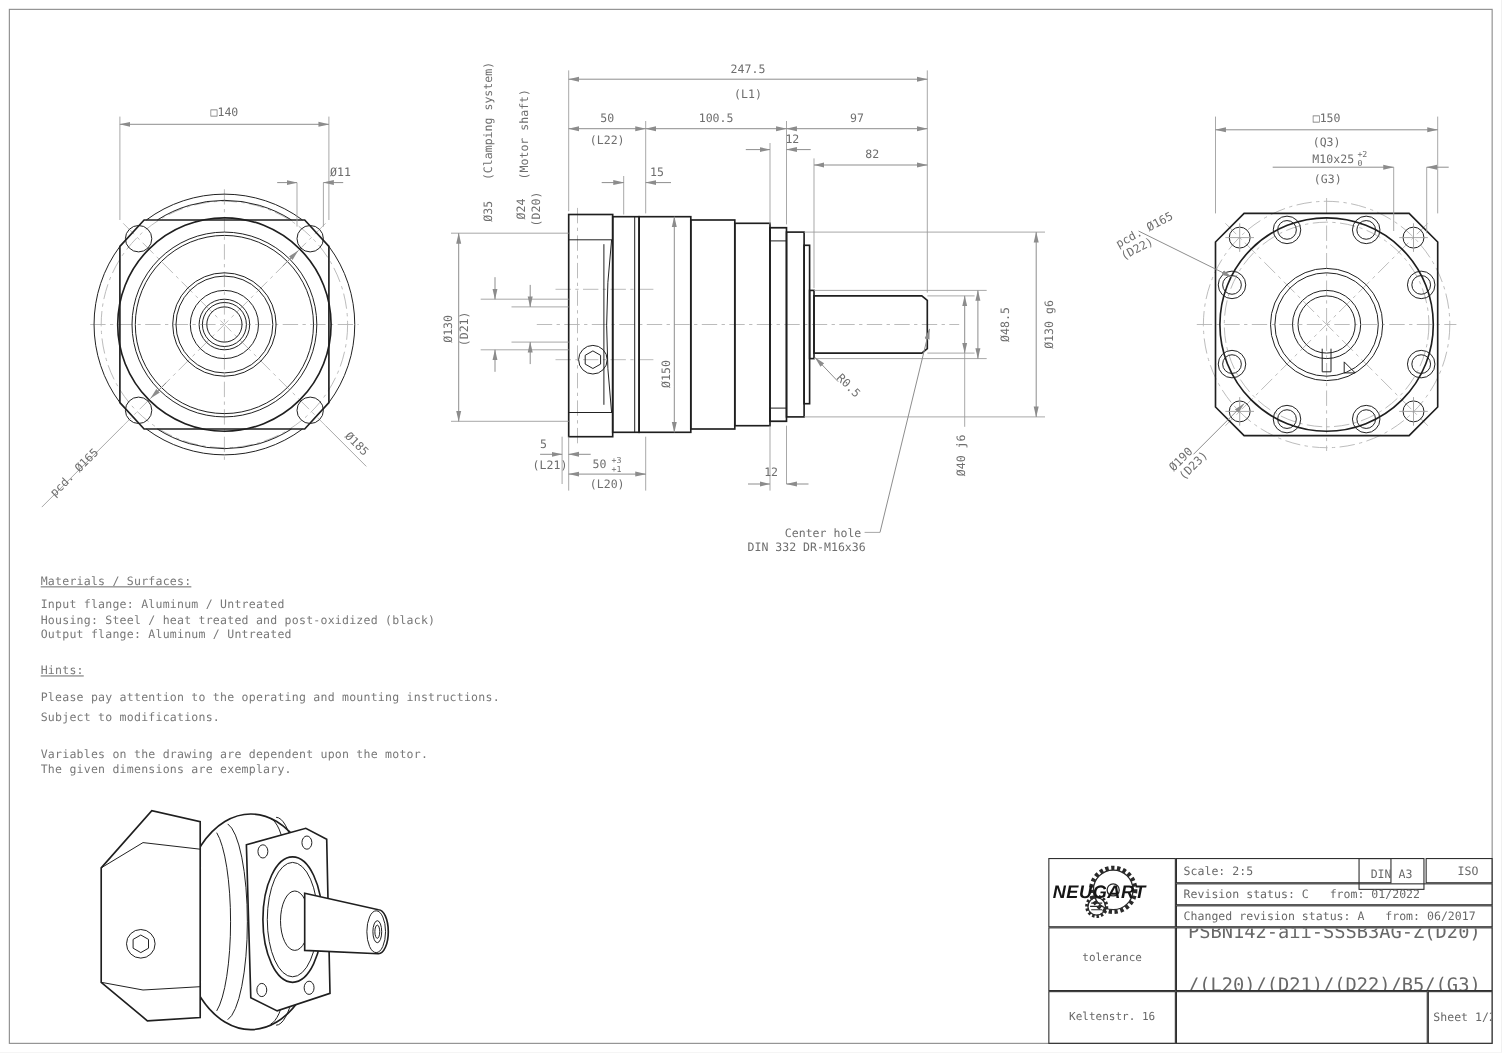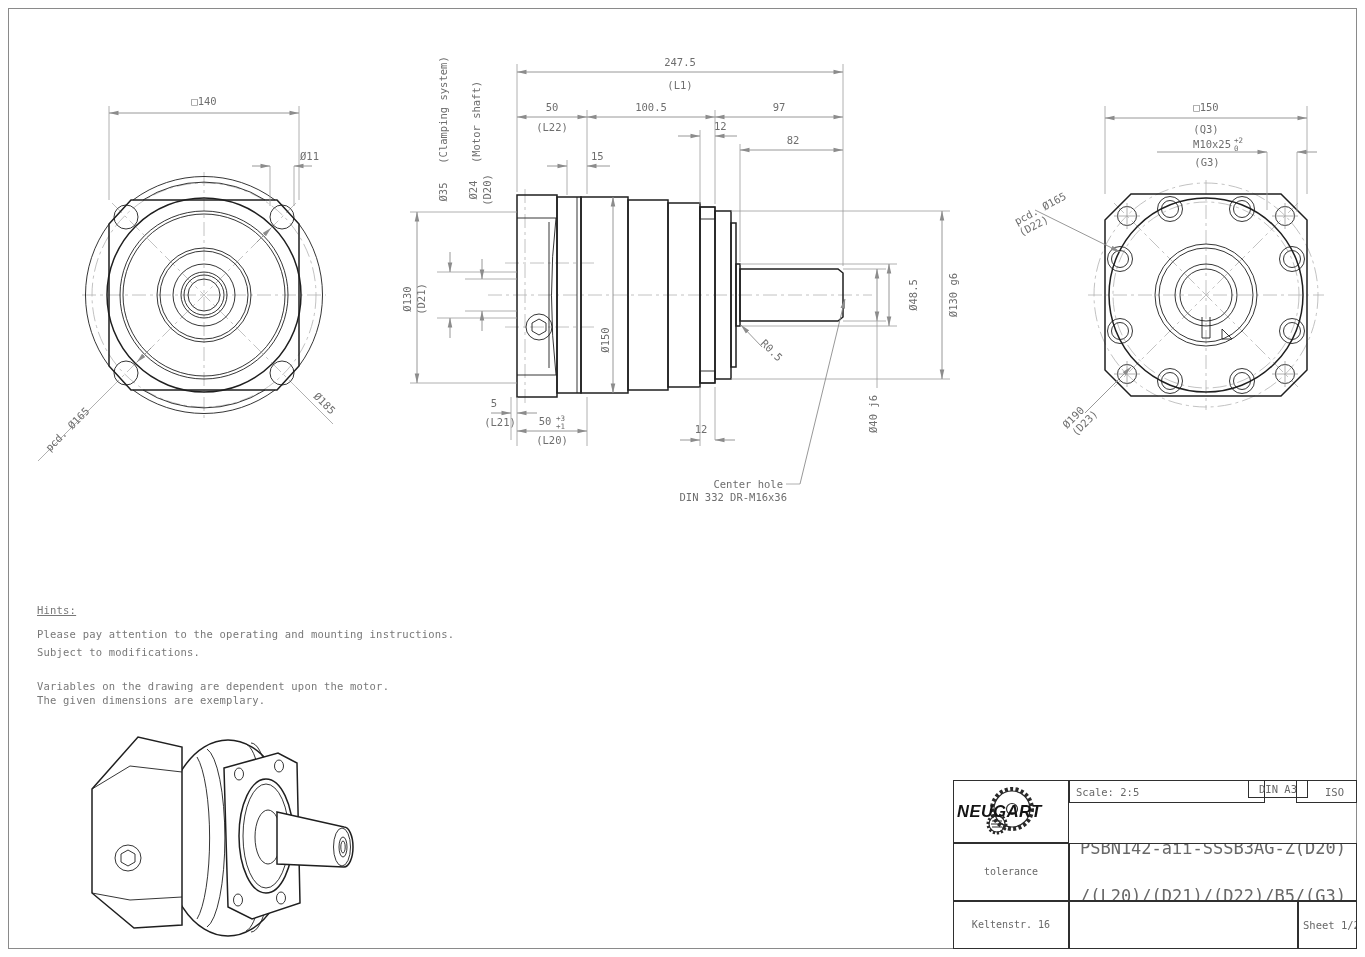--- a/index.html
+++ b/index.html
@@ -323,20 +323,26 @@
     <ellipse cx="266" cy="836" rx="23" ry="52" class="o2"></ellipse>
     <ellipse cx="268" cy="837" rx="13" ry="27" class="o2"></ellipse>
 
     <path d="M277,812 L344,827 A9,20 0 0 1 344,867 L277,864 Z" class="ow"></path>
     <ellipse cx="342" cy="847" rx="8.5" ry="19" class="o2"></ellipse>
     <ellipse cx="343" cy="847" rx="4" ry="10" class="o2"></ellipse>
     <ellipse cx="343" cy="847" rx="2.2" ry="6" class="o2"></ellipse>
   </g>
 </svg>
 
+<div class="note" style="left:37px;top:523px;">
+  <div class="t">Materials / Surfaces:</div>
+  <div class="l">Input flange: Aluminum / Untreated</div>
+  <div class="l">Housing: Steel / heat treated and post-oxidized (black)</div>
+  <div class="l">Output flange: Aluminum / Untreated</div>
+</div>
 
 <div class="note" style="left:37px;top:680px;">
   <div class="l">Variables on the drawing are dependent upon the motor.</div>
   <div class="l">The given dimensions are exemplary.</div>
 </div>
 
 <div class="note" style="left:37px;top:604px;">
   <div class="t">Hints:</div>
   <div class="lg">Please pay attention to the operating and mounting instructions.</div>
   <div class="lg">Subject to modifications.</div>
@@ -354,22 +360,24 @@
           <circle r="8" stroke-width="1.2"></circle>
           <line x1="-5" y1="-3" x2="5" y2="-3" stroke-width="1"></line>
           <line x1="-6" y1="0" x2="6" y2="0" stroke-width="1"></line>
           <line x1="-5" y1="3" x2="5" y2="3" stroke-width="1"></line>
         </g>
       </g>
     </svg>
     <div id="logo-text">NEUGART</div>
   </div>
   <div class="cell l" style="left:116px;top:0;width:196px;height:23px;"><span>Scale: 2:5</span></div>
-  <div class="cell c" style="left:295px;top:0;width:60px;height:18px;"><span>DIN A3</span></div>
+  <div class="cell c" style="left:282px;top:0;width:60px;height:29px;"><span>DIN A3</span></div>
   <div class="cell c" style="left:343px;top:0;width:61px;height:23px;padding-left:16px;"><span>ISO</span></div>
+  <div class="cell l" style="left:116px;top:23px;width:288px;height:20px;"><span>Revision status: C   from: 01/2022</span></div>
+  <div class="cell l" style="left:116px;top:43px;width:288px;height:20px;"><span>Changed revision status: A   from: 06/2017</span></div>
   <div class="cell c" style="left:0;top:63px;width:116px;height:58px;">
     <div class="small3">
       
       <div>tolerance</div>
       
     </div>
   </div>
   <div class="cell c" style="left:116px;top:63px;width:288px;height:58px;">
     <div class="pn">
       <div>PSBN142-aii-SSSB3AG-Z(D20)</div>

